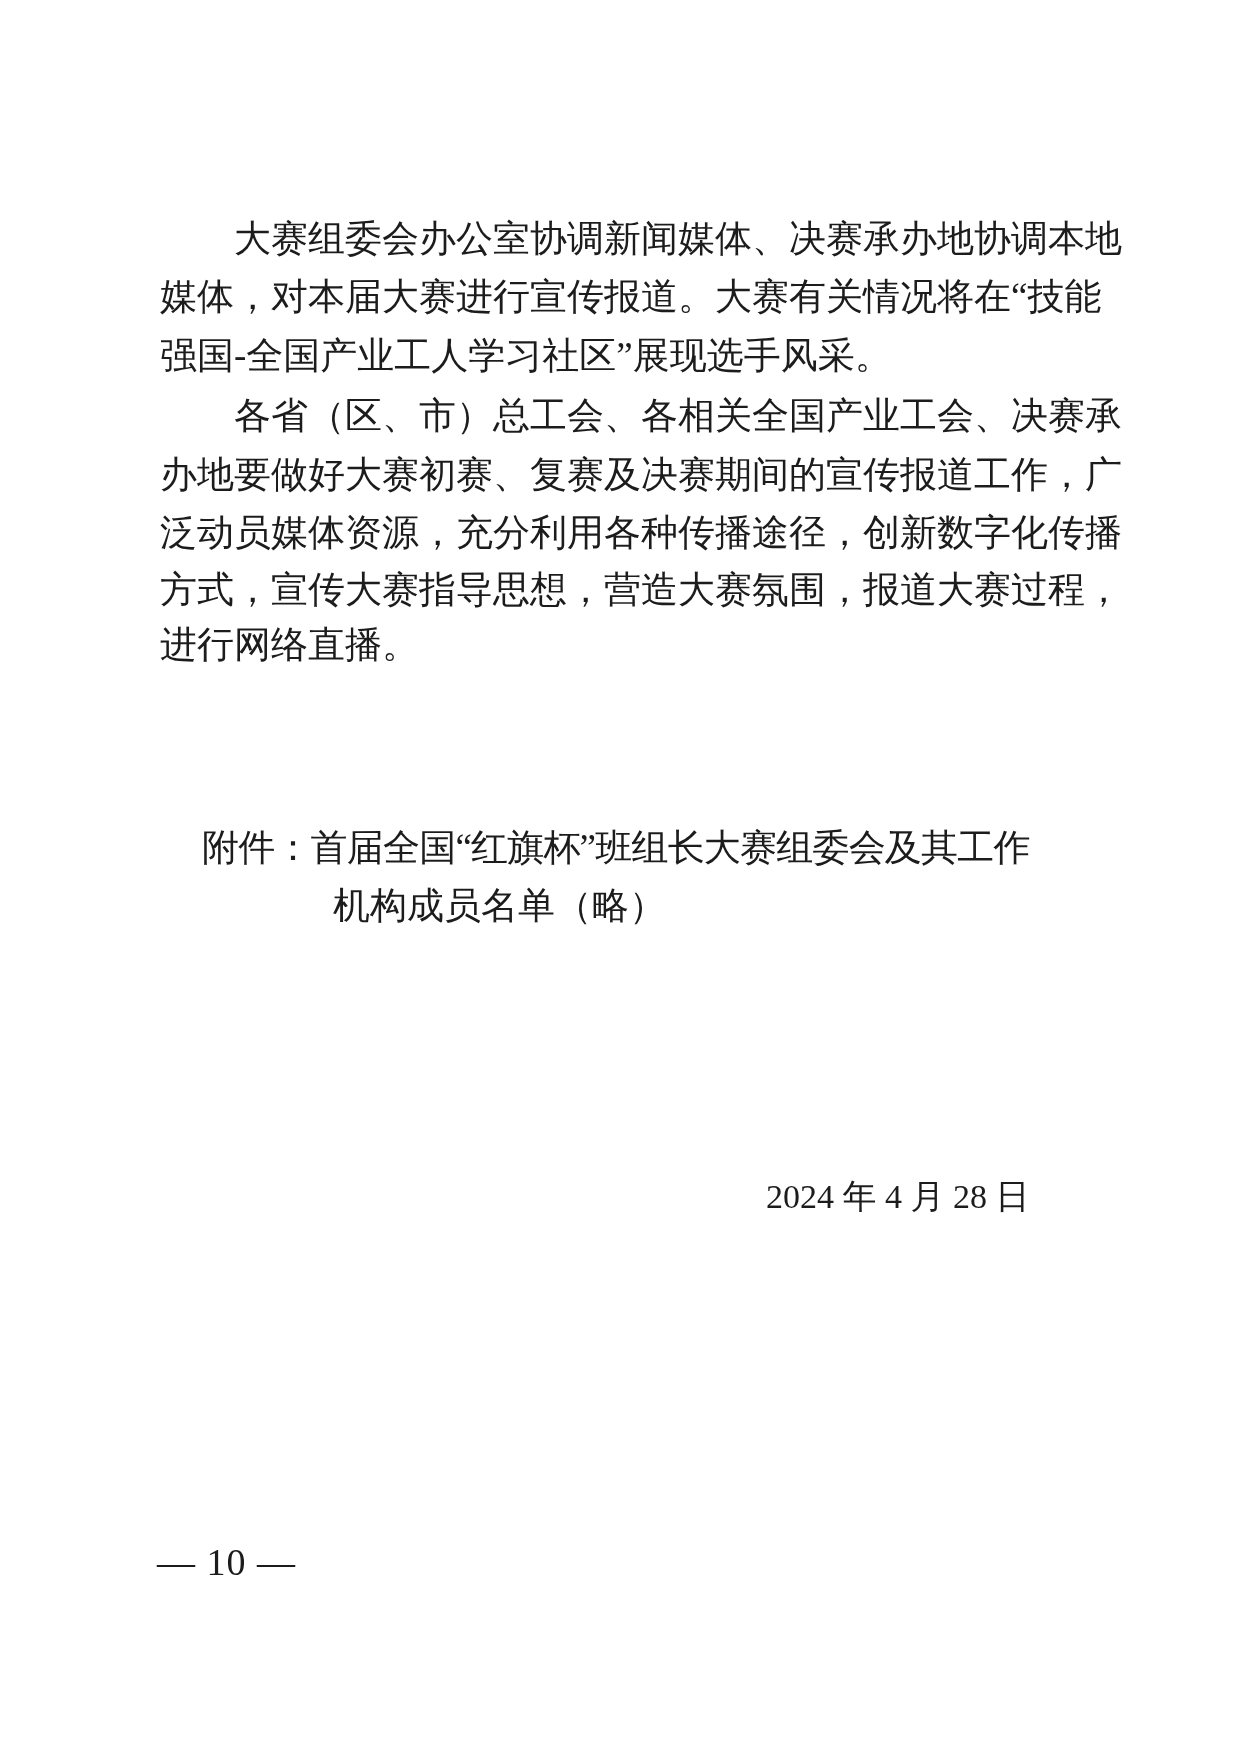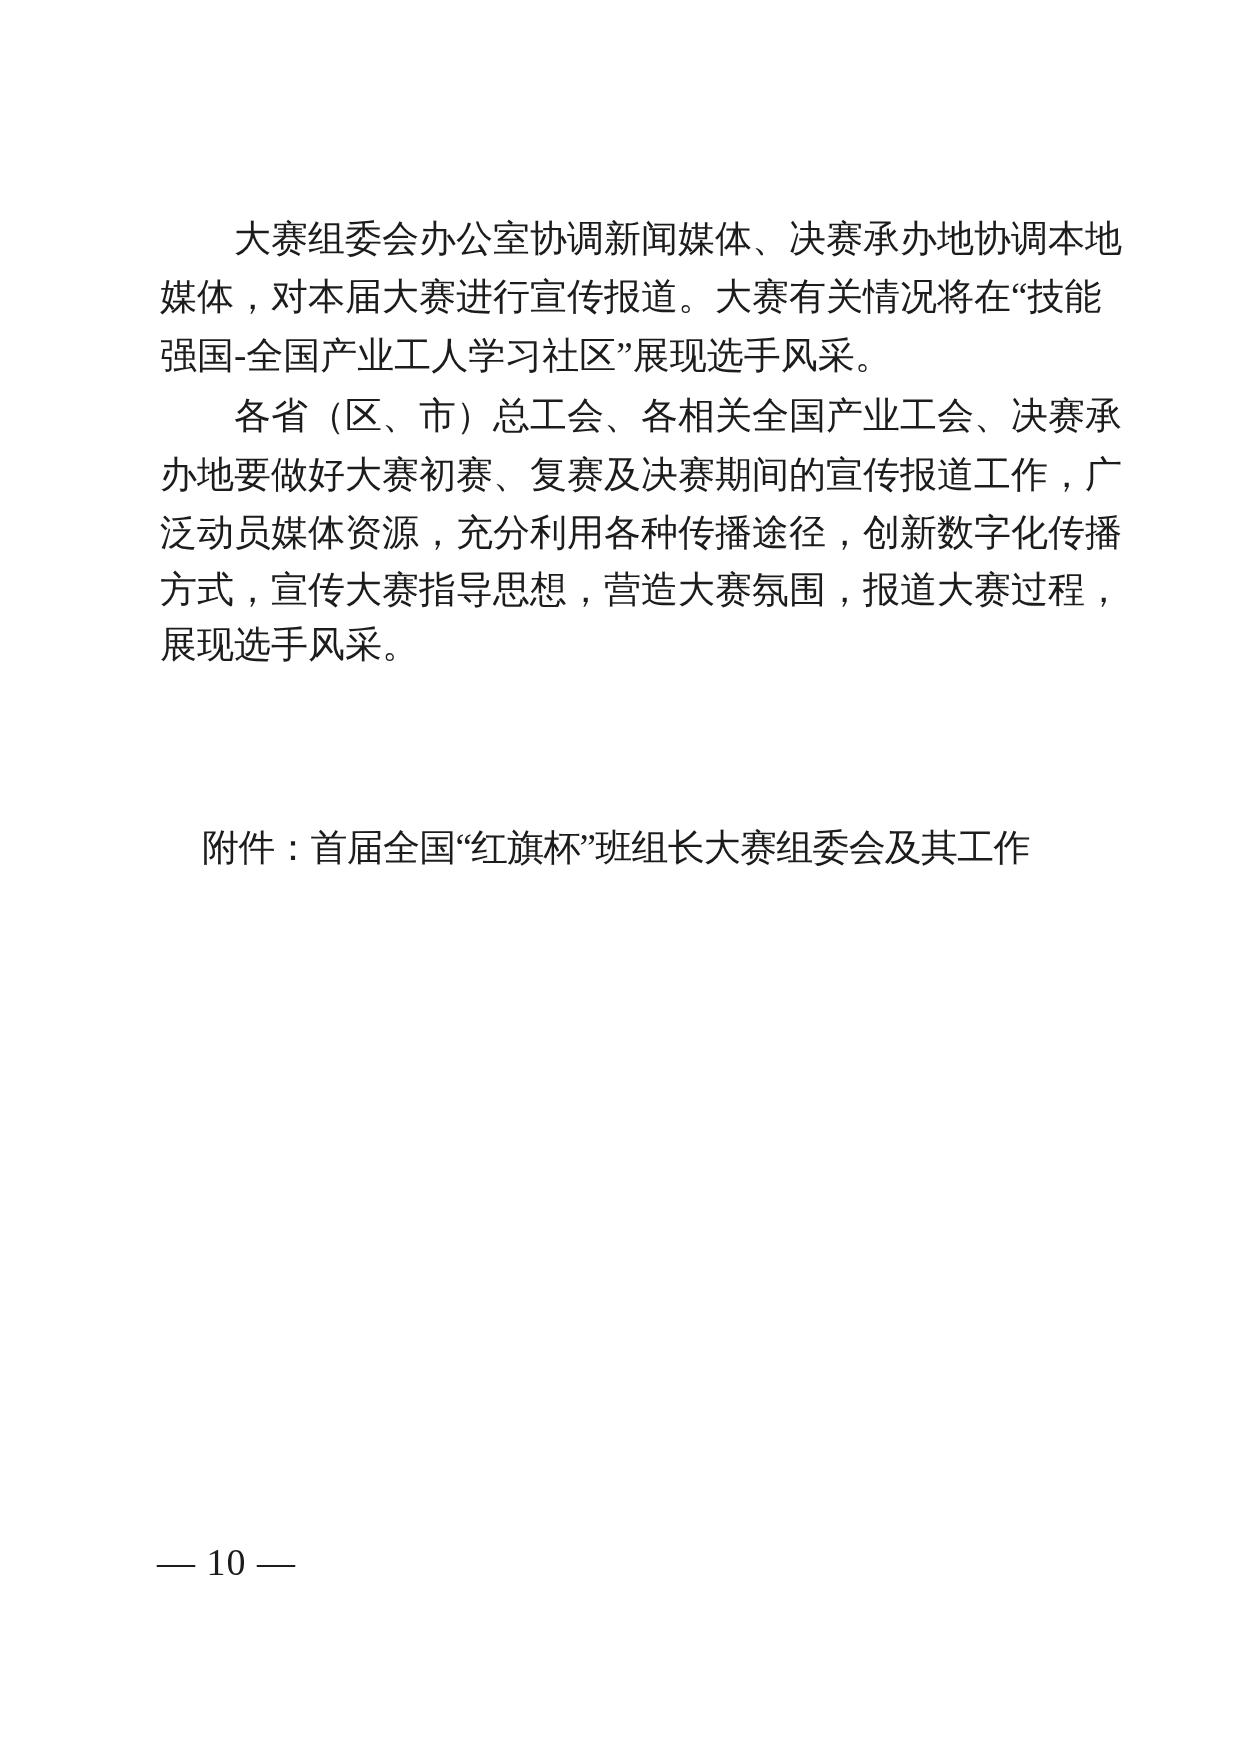--- a/index.html
+++ b/index.html
@@ -259,22 +259,24 @@
         <span>报</span>
         <span>道</span>
         <span>大</span>
         <span>赛</span>
         <span>过</span>
         <span>程</span>
         <span>，</span>
       </span>
     </div>
 
-  <div class="textline" style="top:620px">展现选手风采。</div>
+  <div class="textline" style="top:620px">进行网络直播。</div>
 
   <div class="attach-line1">附件：首届全国“红旗杯”班组长大赛组委会及其工作</div>
 
-
-
+  <div class="attach-line2">机构成员名单（略）</div>
+
+
+  <div class="sign-date">2024 年 4 月 28 日</div>
 
   <div class="page-number">— 10 —</div>
 
 </div>
 
 </body></html>

